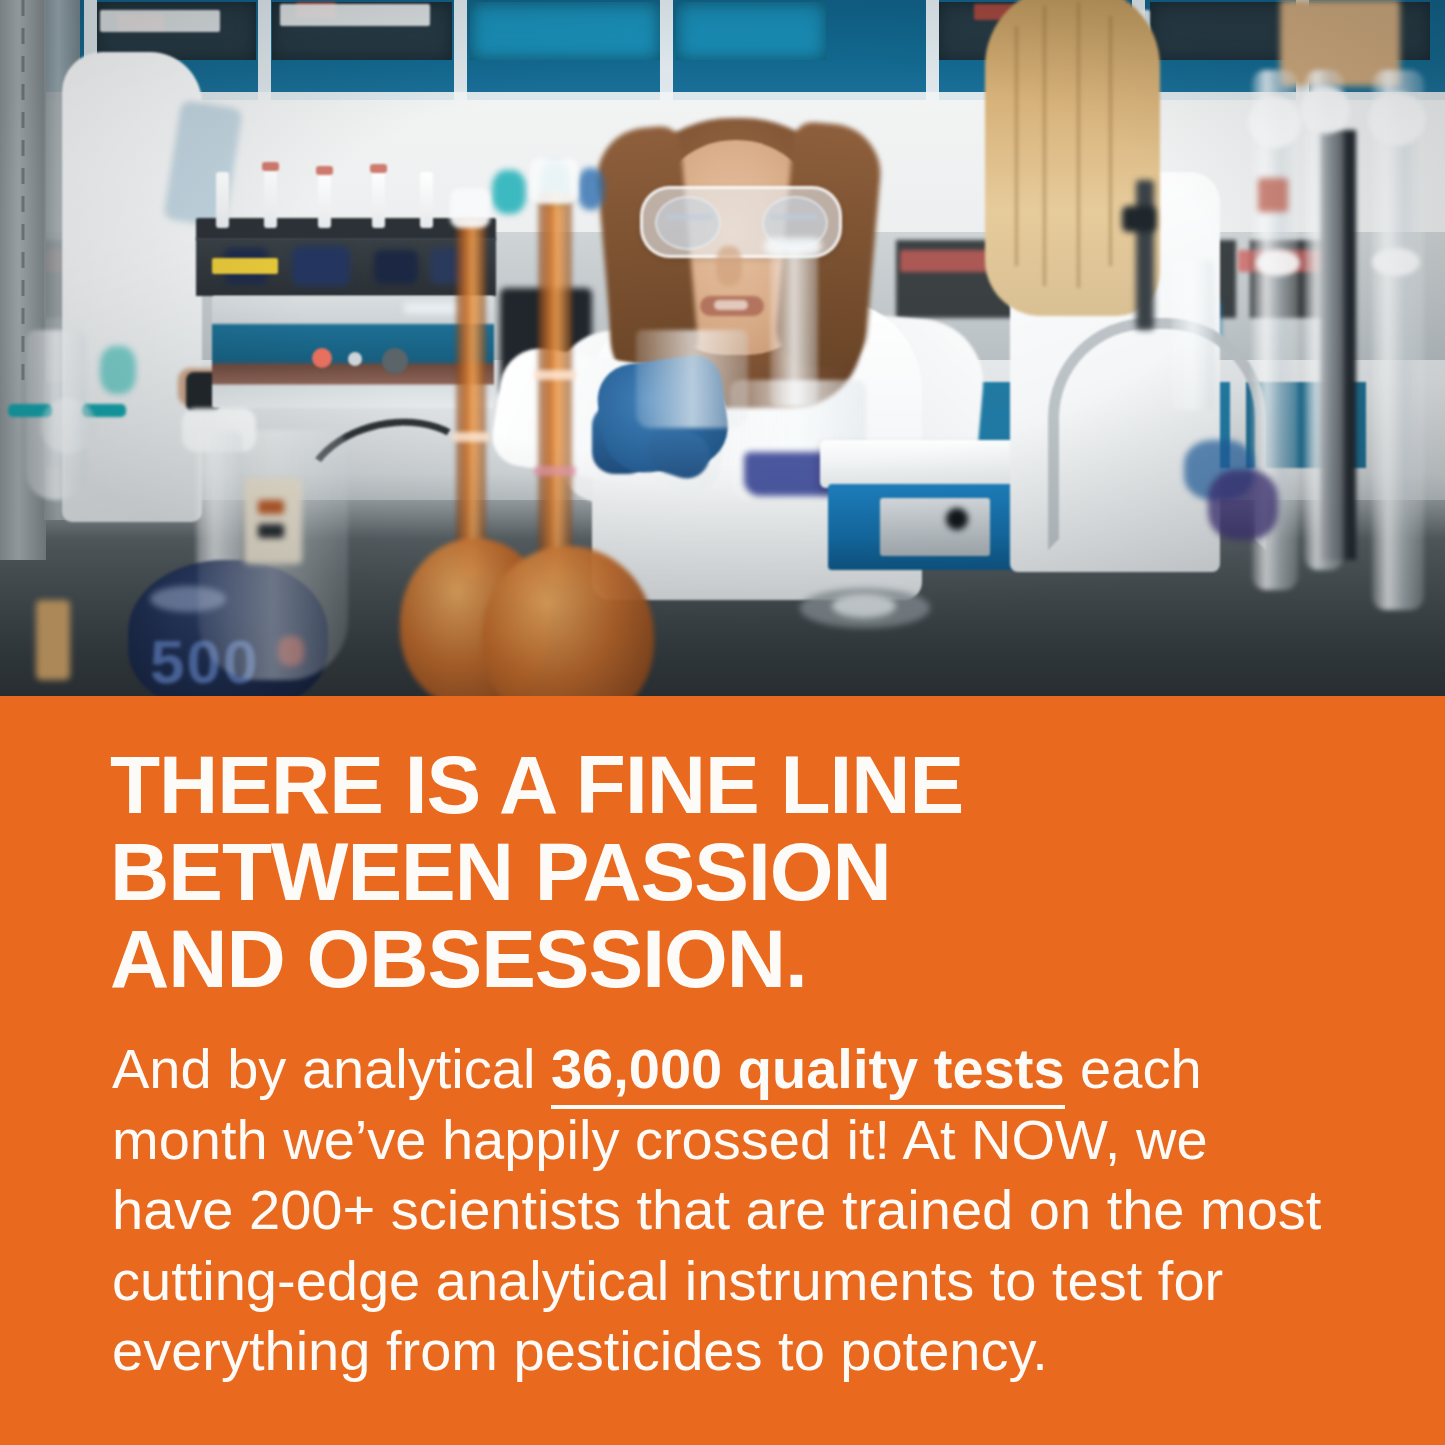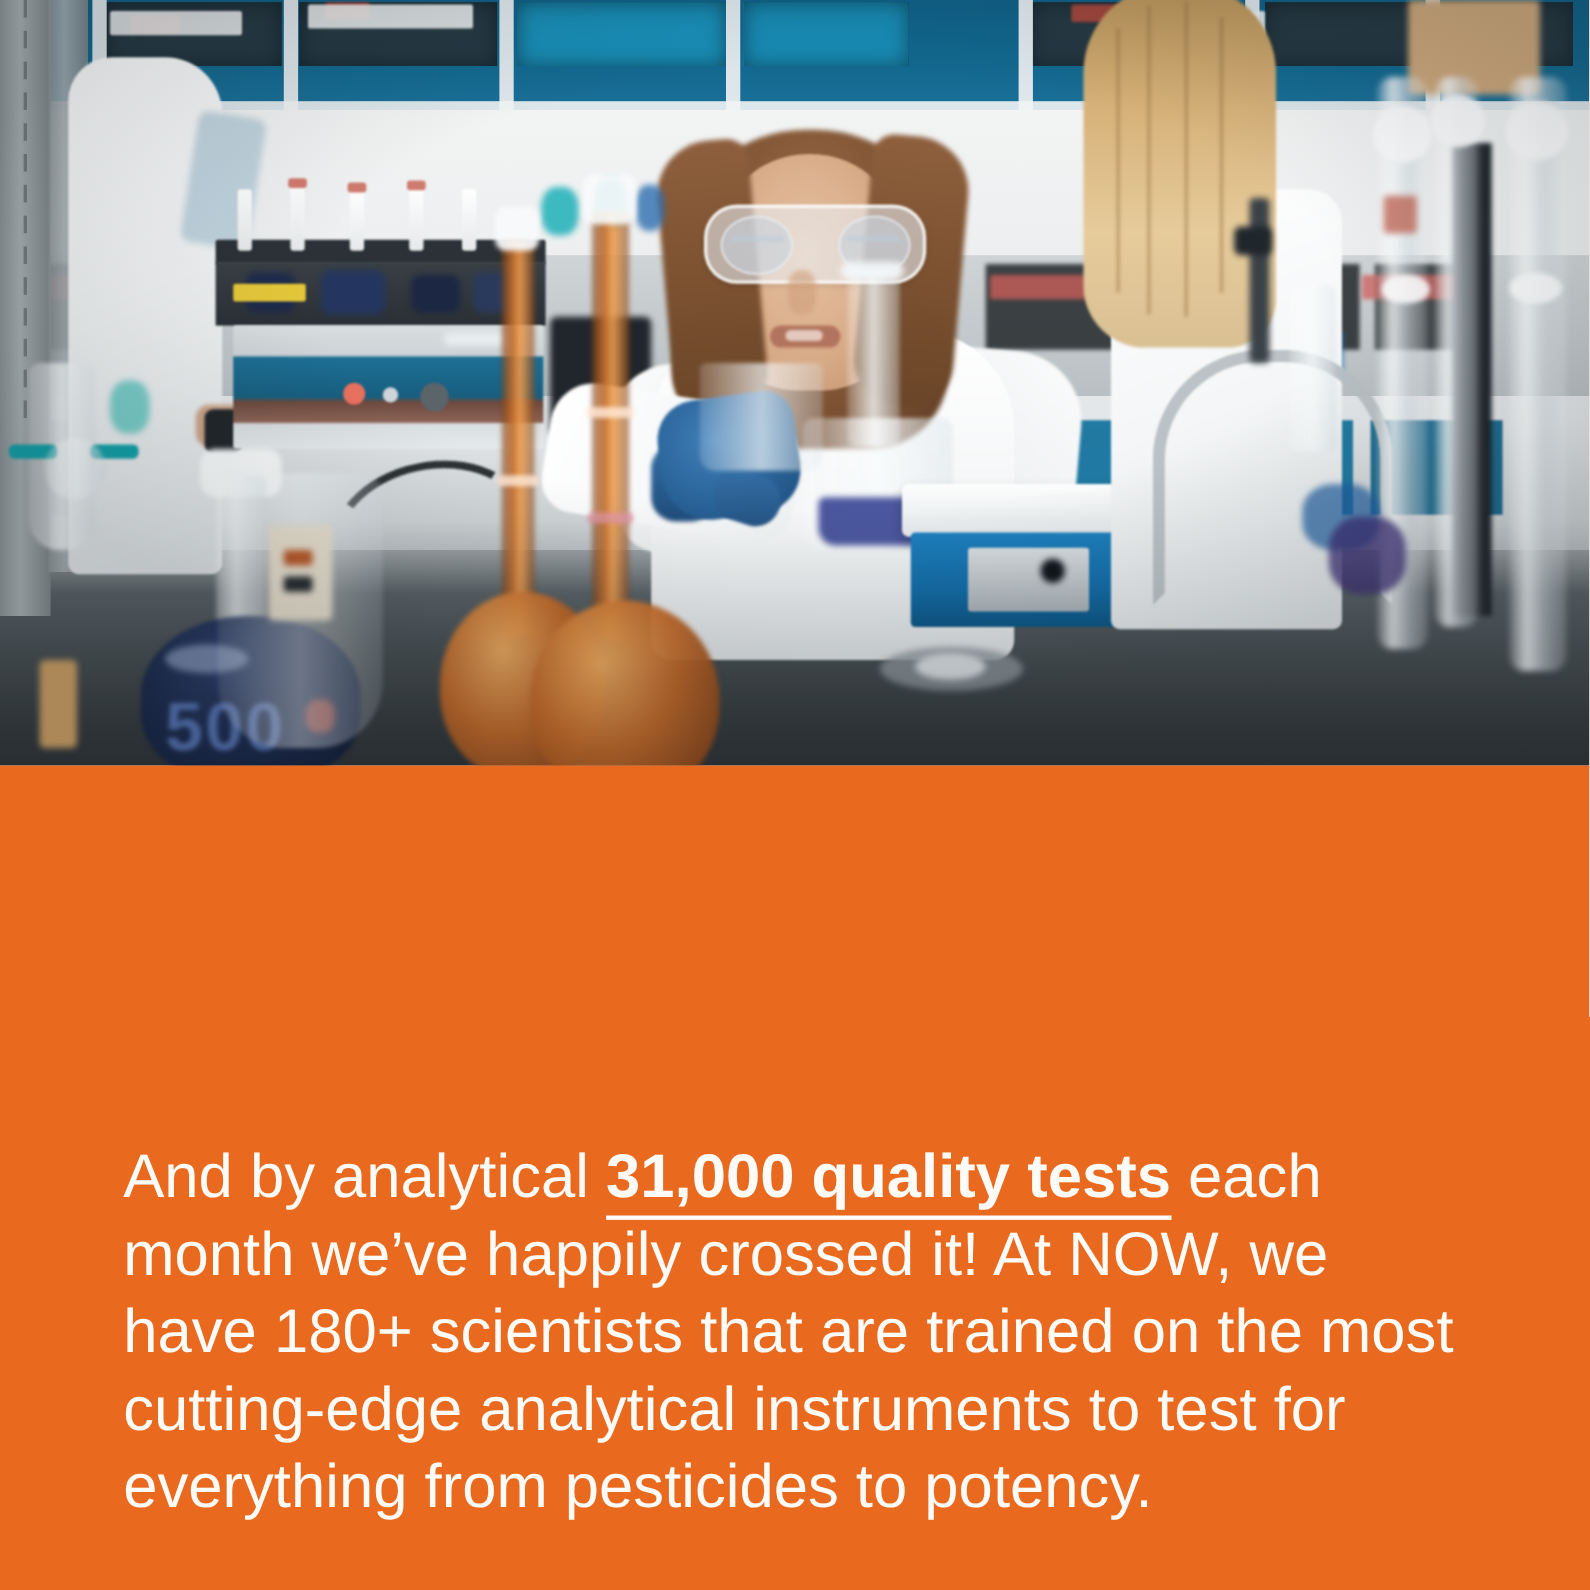--- a/index.html
+++ b/index.html
@@ -399,18 +399,21 @@
     <div class="clear-glass" style="left:198px;top:430px;width:150px;height:250px;border-radius:20px 20px 60px 60px;opacity:.55;"></div>
     <div class="blob" style="left:244px;top:478px;width:58px;height:86px;background:#e8e0cf;border-radius:5px;"></div>
     <div class="blob" style="left:258px;top:500px;width:26px;height:14px;background:#b85a2a;border-radius:3px;"></div>
     <div class="blob" style="left:258px;top:524px;width:26px;height:14px;background:#262b2f;border-radius:3px;"></div>
 
     <div class="dof"></div>
   </div>
 
   <div class="panel"></div>
 
+  <div class="headline">THERE IS A FINE LINE
+BETWEEN PASSION
+AND OBSESSION.</div>
 
   <div class="body-copy">
-    <span>And by analytical </span><span class="hl">31,000 quality tests</span><span> each month we’ve happily crossed it! At NOW, we have 180+ scientists that are trained on the most cutting-edge analytical instruments to test for everything from pesticides to potency.</span>
+    <span>And by analytical </span><span class="hl">36,000 quality tests</span><span> each month we’ve happily crossed it! At NOW, we have 200+ scientists that are trained on the most cutting-edge analytical instruments to test for everything from pesticides to potency.</span>
   </div>
 
 </div>
 
 </body></html>

